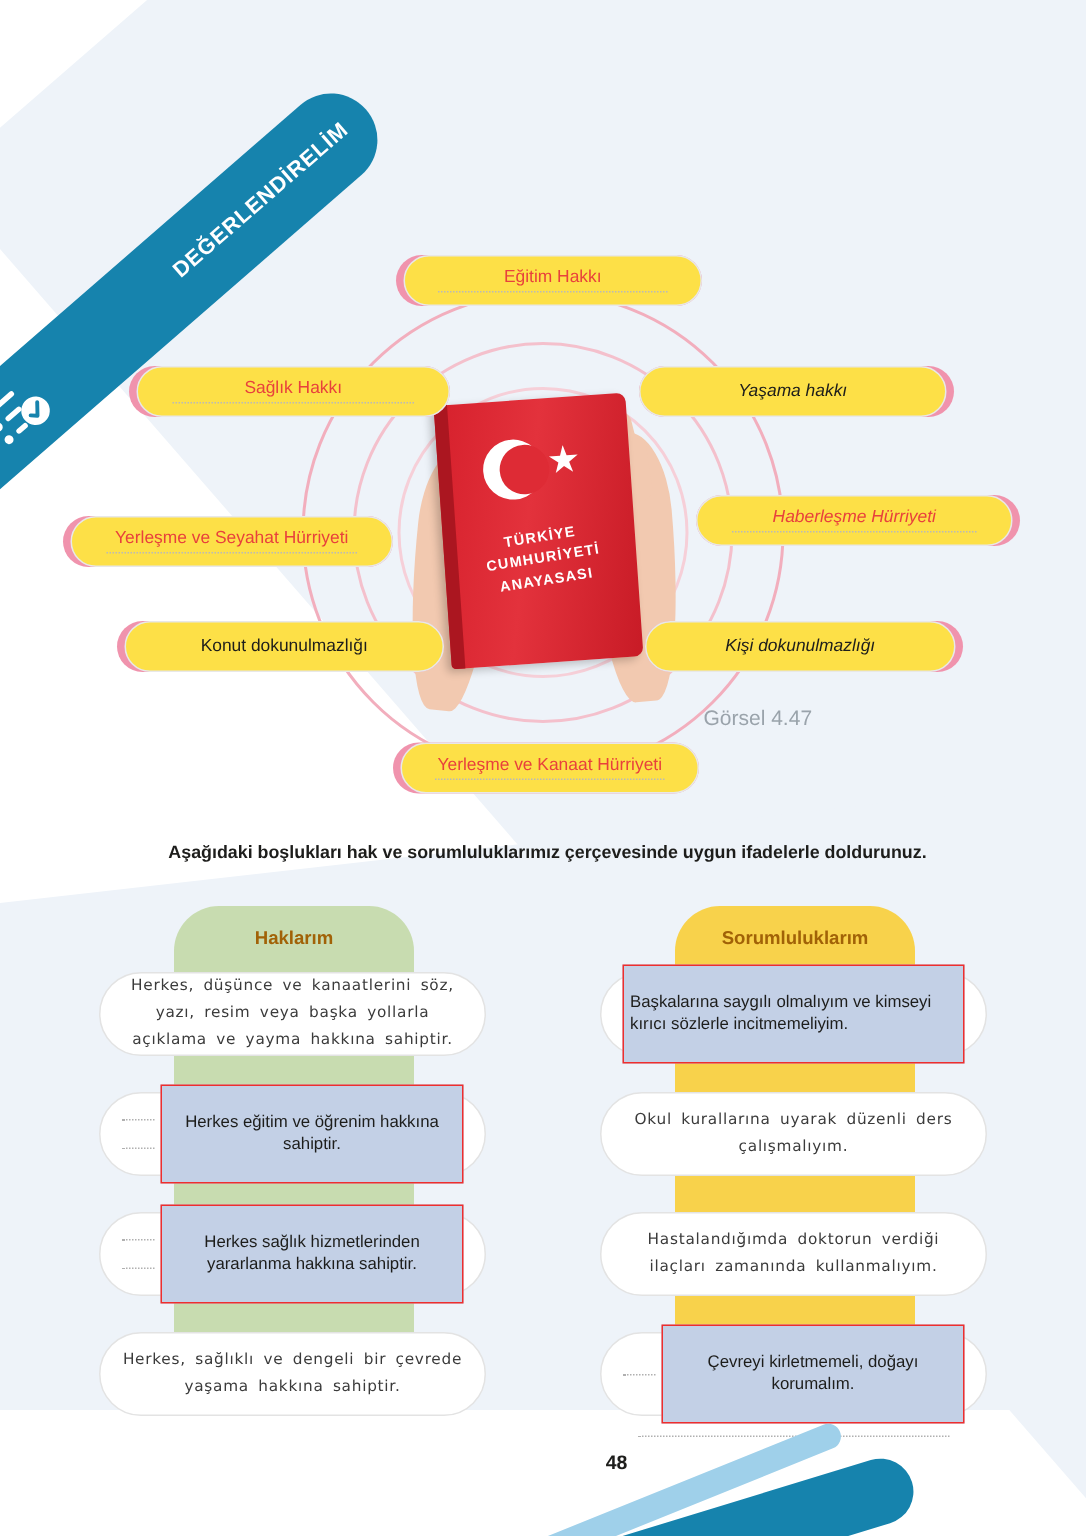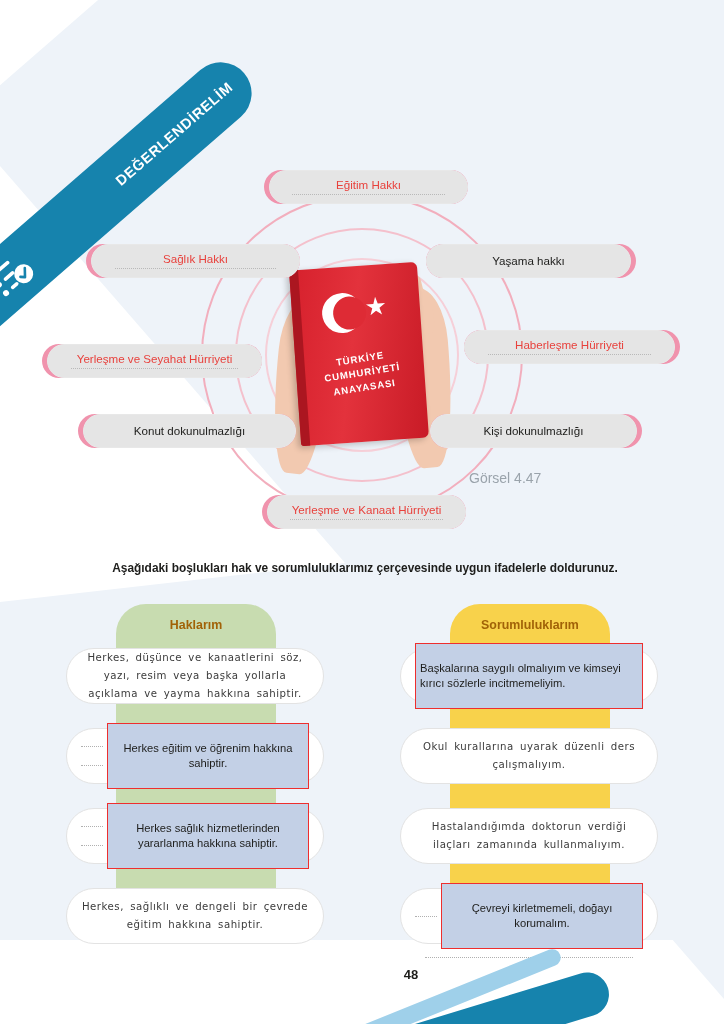--- a/index.html
+++ b/index.html
@@ -208,30 +208,30 @@
     width: 100%; height: 100%;
     background: #f093ad;
     border-radius: 17px;
   }
   .pill-face {
     position: absolute;
     left: 5px;
     top: 0;
     width: calc(100% - 5px);
     height: 100%;
-    background: #e5e5e5;
+    background: #fde047;
     border: 1.4px solid #e8e8e8;
     border-radius: 17px;
     box-sizing: border-box;
     display: flex;
     flex-direction: column;
     align-items: center;
     justify-content: center;
   }
-  .pill.right .pill-face { left: 0; }
+  .pill.right .pill-face { left: 0; font-style: italic; }
   .pill-text {
     font-size: 11.6px;
     color: #1d1d1b;
     white-space: nowrap;
     line-height: 1.1;
   }
   .pill.filled .pill-text {
     color: #e8413c;
   }
   .pill-rule {
@@ -537,21 +537,21 @@
         <div class="cell-answer">
           <div class="dots-left">
               <span></span>
               <span></span>
             </div>
           <div class="answer-box indent">Herkes sağlık hizmetlerinden yararlanma hakkına sahiptir.</div>
         </div>
       </div>
 
       <div class="cell cell-4">
-        <div class="cell-hand">Herkes, sağlıklı ve dengeli bir çevrede eğitim hakkına sahiptir.</div>
+        <div class="cell-hand">Herkes, sağlıklı ve dengeli bir çevrede yaşama hakkına sahiptir.</div>
       </div>
     </div>
 
     <div class="column" id="column-sorumluluklar">
       <div class="col-band"></div>
       <div class="col-header">Sorumluluklarım</div>
 
       <div class="cell cell-1">
         <div class="cell-answer">
           <div class="answer-box">Başkalarına saygılı olmalıyım ve kimseyi kırıcı sözlerle incitmemeliyim.</div>

